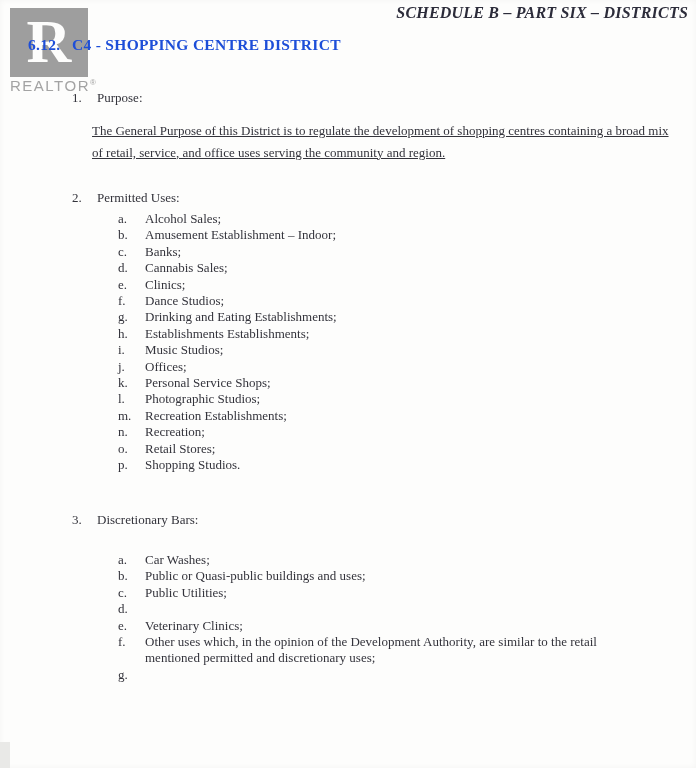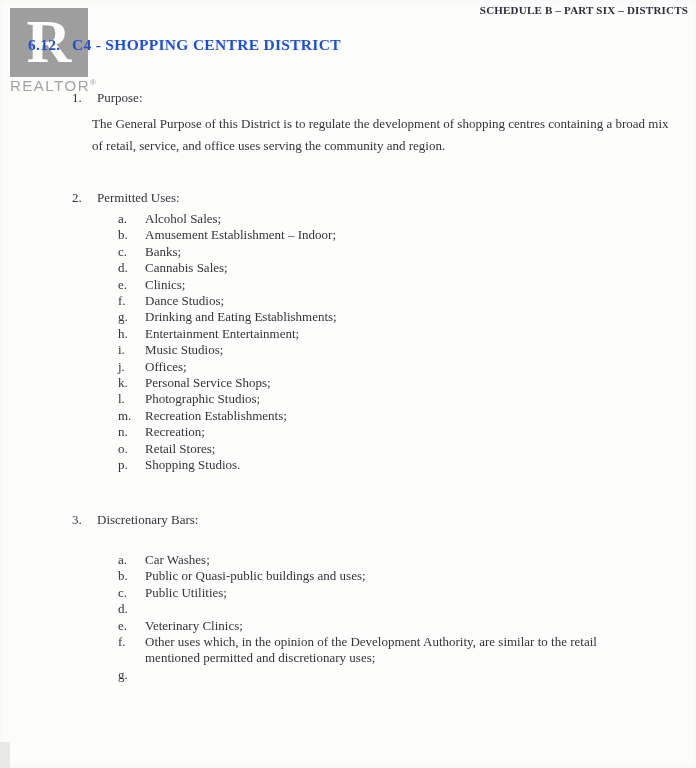--- a/index.html
+++ b/index.html
@@ -15,23 +15,24 @@
   }
   
   .scan-edge {
     position:absolute; left:0; bottom:0; width:10px; height:26px;
     background:#e9e9e7;
   }
 
   
   .schedule-header {
     position:absolute; top:4px; right:8px;
-    font-size:11px; font-weight:bold;
+    font-size:16px; font-weight:bold;
     color:#2c2c3a;
     letter-spacing:0.2px;
+    font-style:italic;
   }
 
   
   .logo-wrap { position:absolute; top:8px; left:10px; z-index:1; }
   .logo-box {
     width:78px; height:69px;
     background:#9e9e9e;
     display:flex; align-items:center; justify-content:center;
   }
   .logo-letter {
@@ -64,24 +65,25 @@
   .doc-title .title-number { width:44px; }
   .doc-title .title-text { white-space:nowrap; }
 
   
   .section { position:absolute; left:0; width:696px; font-size:13px; }
   .section-head { display:flex; }
   .section-number { margin-left:72px; width:25px; }
   .section-heading { }
 
   .section-paragraph {
-    margin-top:7px;
+    margin-top:14px;
     margin-left:92px;
     width:578px;
     line-height:21.5px;
+    text-decoration:underline;
   }
 
   .use-list { margin-top:5px; list-style:none; }
   .use-list li { display:flex; line-height:16.4px; }
   .item-letter { margin-left:118px; width:27px; flex-shrink:0; }
   .item-text { max-width:462px; }
 
   #section-1 { top:90px; }
   #section-2 { top:190px; }
   #section-3 { top:512px; }
@@ -153,21 +155,21 @@
           <span class="item-text">Dance Studios;</span>
         </li>
 
         <li>
           <span class="item-letter">g.</span>
           <span class="item-text">Drinking and Eating Establishments;</span>
         </li>
 
         <li>
           <span class="item-letter">h.</span>
-          <span class="item-text">Entertainment Entertainment;</span>
+          <span class="item-text">Establishments Establishments;</span>
         </li>
 
         <li>
           <span class="item-letter">i.</span>
           <span class="item-text">Music Studios;</span>
         </li>
 
         <li>
           <span class="item-letter">j.</span>
           <span class="item-text">Offices;</span>

